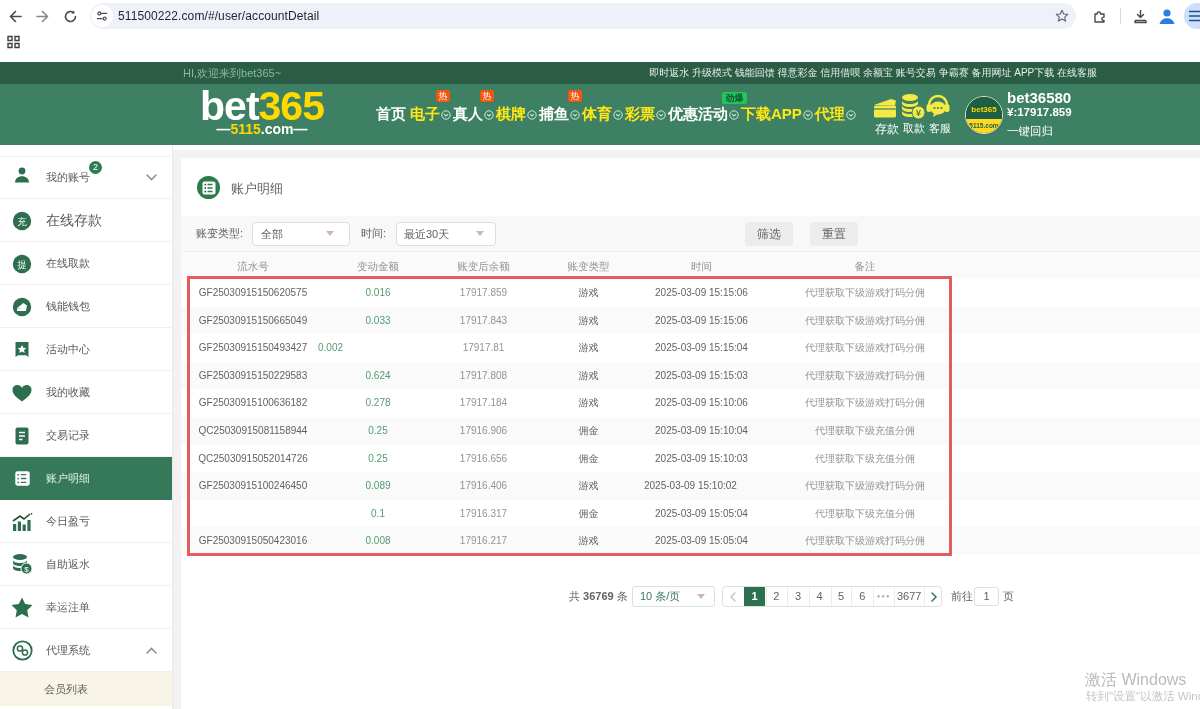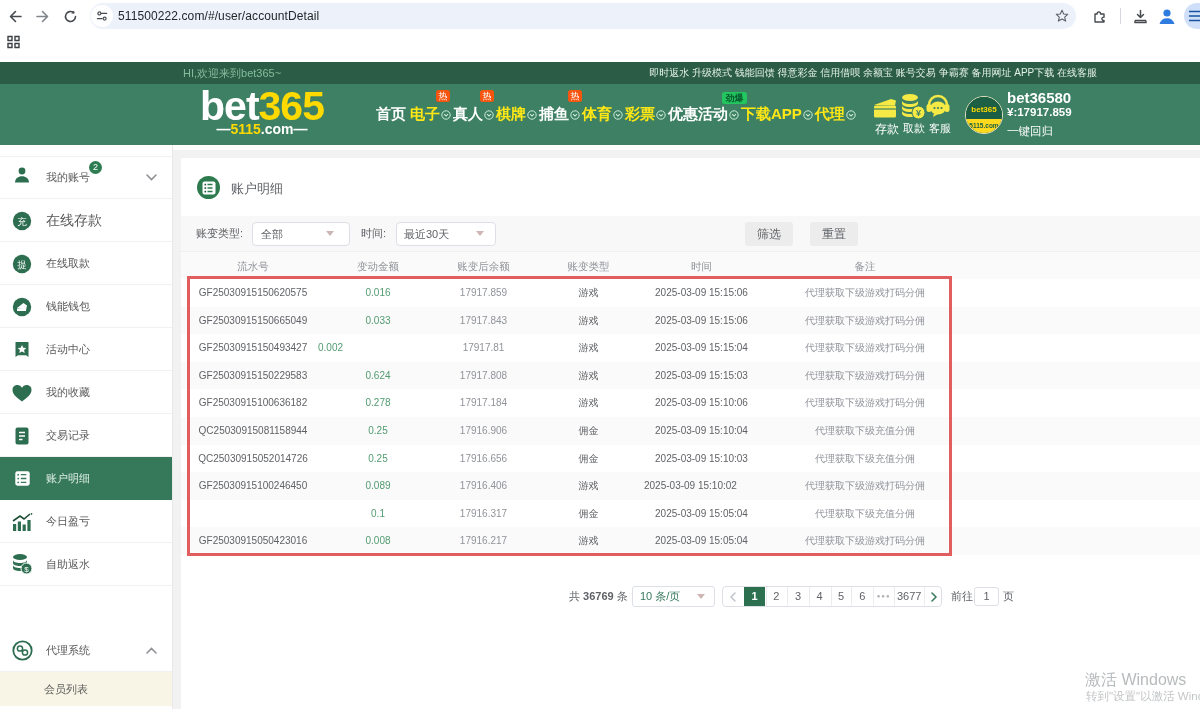--- a/index.html
+++ b/index.html
@@ -269,20 +269,28 @@
           <g fill="#2e6e50">
             <ellipse cx="9" cy="4" rx="7" ry="3"></ellipse>
             <path d="M2 7c0 1.7 3.1 3 7 3s7-1.3 7-3v3c0 1.7-3.1 3-7 3s-7-1.3-7-3z"></path>
             <path d="M2 12c0 1.7 3.1 3 7 3s7-1.3 7-3v3c0 1.7-3.1 3-7 3s-7-1.3-7-3z"></path>
           </g>
           <circle cx="15.5" cy="15.5" r="5.5" fill="#2e6e50" stroke="#fff" stroke-width="1"></circle>
           <text x="15.5" y="18.6" text-anchor="middle" font-size="8" fill="#fff">$</text>
         </svg>
       </div>
       <div style="position:absolute;left:46px;top:0;height:43px;line-height:43px;font-size:11px;color:#595959">自助返水</div>
+    </div>
+    <div class="abs" style="left:0;top:586px;width:172px;height:43px;border-bottom:1px solid #f1f1f1">
+      <div style="position:absolute;left:11px;top:11px">
+        <svg width="22" height="21" viewBox="0 0 22 21">
+          <path d="M11 0.5l3.2 6.6 7.3 1-5.3 5.1 1.3 7.2L11 17l-6.5 3.4 1.3-7.2L.5 8.1l7.3-1z" fill="#2e6e50"></path>
+        </svg>
+      </div>
+      <div style="position:absolute;left:46px;top:0;height:43px;line-height:43px;font-size:11px;color:#595959">幸运注单</div>
     </div>
     <div class="abs" style="left:0;top:629px;width:172px;height:43px;border-bottom:1px solid #f1f1f1">
       <div style="position:absolute;left:12px;top:11px">
         <svg width="21" height="21" viewBox="0 0 21 21">
           <circle cx="10.5" cy="10.5" r="9.2" stroke="#2e6e50" stroke-width="1.8" fill="none"></circle>
           <circle cx="8" cy="8.5" r="2.6" stroke="#2e6e50" stroke-width="1.5" fill="none"></circle>
           <circle cx="13" cy="12.5" r="2.6" stroke="#2e6e50" stroke-width="1.5" fill="none"></circle>
           <path d="M10 10.5l1-1" stroke="#2e6e50" stroke-width="1.5"></path>
         </svg>
       </div>

